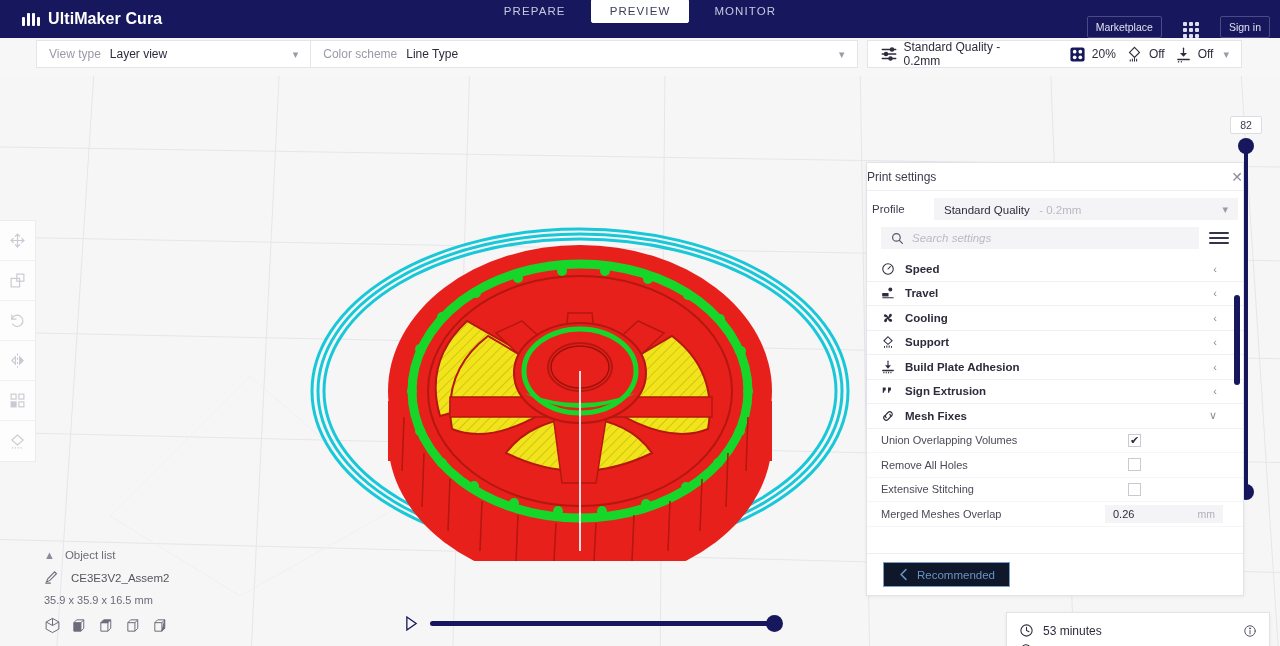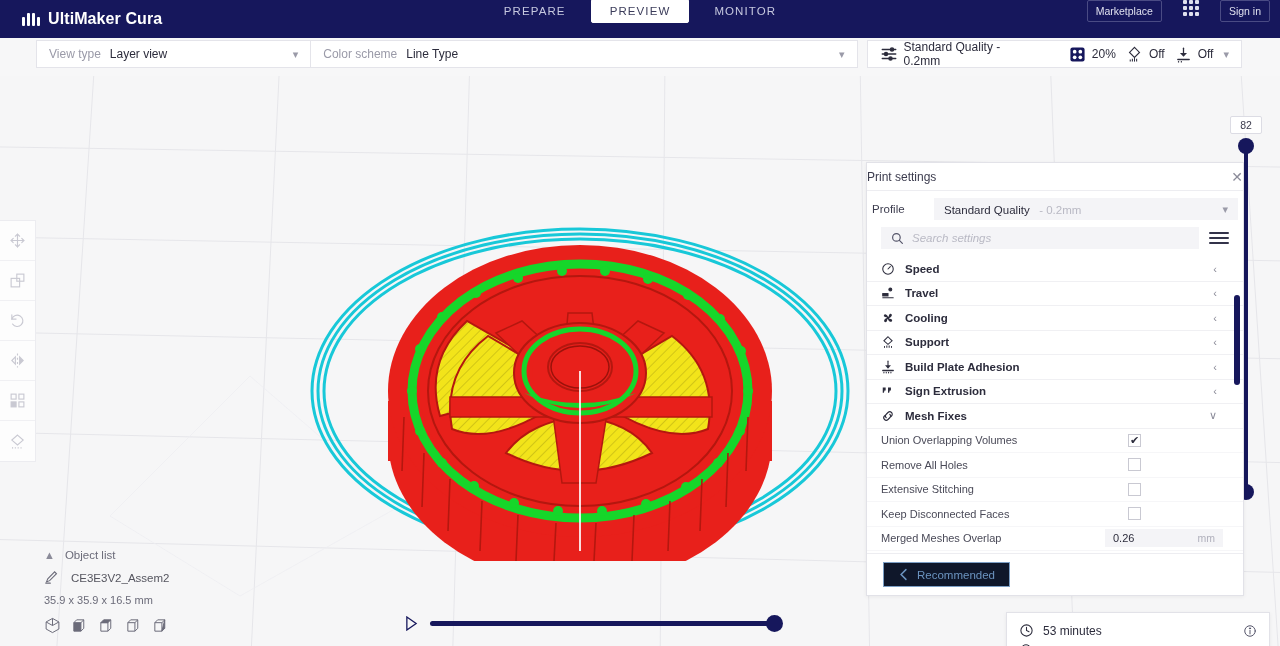--- a/index.html
+++ b/index.html
@@ -30,21 +30,21 @@
   .stages { position: absolute; left: 0; right: 0; top: 0; height: 22px;
             display: flex; align-items: center; justify-content: center; gap: 6px; }
   .stage {
     color: #c6c8df; font-size: 11.5px; letter-spacing: 1.1px;
     padding: 5px 18px; border-radius: 2px; background: transparent;
     border: 1px solid transparent; cursor: pointer;
   }
   .stage.active { background: #ffffff; color: #3b3c5a; border-color: #ffffff; }
 
   .topright { position: absolute; right: 10px; top: 0; height: 38px;
-              display: flex; align-items: flex-start; gap: 21px; }
+              display: flex; align-items: flex-end; gap: 21px; }
   .tr-btn {
     color: #dfe0ee; font-size: 10.5px; border: 1px solid #4a4b84;
     padding: 4px 8px; border-radius: 2px; background: transparent; cursor: pointer;
   }
   .grid9 { width: 16px; height: 16px; display: grid; cursor: pointer;
            grid-template-columns: repeat(3,1fr); grid-template-rows: repeat(3,1fr); gap: 2px; }
   .grid9 span { background: #dfe0ee; border-radius: 1px; }
 
   
   .subbar {
@@ -717,24 +717,20 @@
         </div>
         <div class="set-row">
           <span class="set-name">Remove All Holes</span>
           <span class="set-check"></span>
         </div>
         <div class="set-row">
           <span class="set-name">Extensive Stitching</span>
           <span class="set-check"></span>
         </div>
         <div class="set-row">
-          <span class="set-name">Keep Disconnected Faces</span>
-          <span class="set-check"></span>
-        </div>
-        <div class="set-row">
           <span class="set-name">Merged Meshes Overlap</span>
           <span class="set-val-box">
             <span class="set-val">0.26</span>
             <span class="set-unit">mm</span>
           </span>
         </div>
 
         <div class="ps-scroll-track">
           <div class="ps-scroll-thumb"></div>
         </div>

